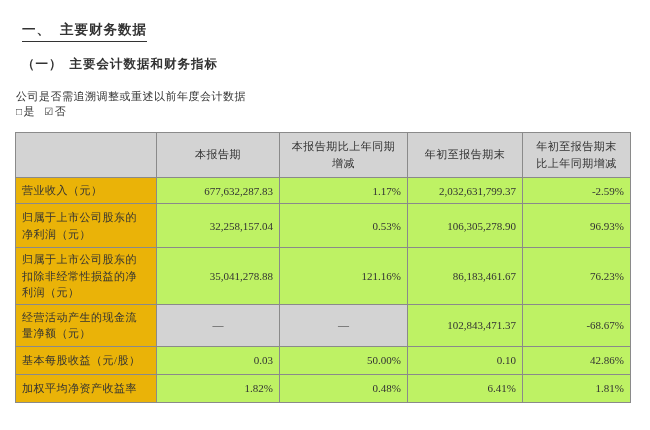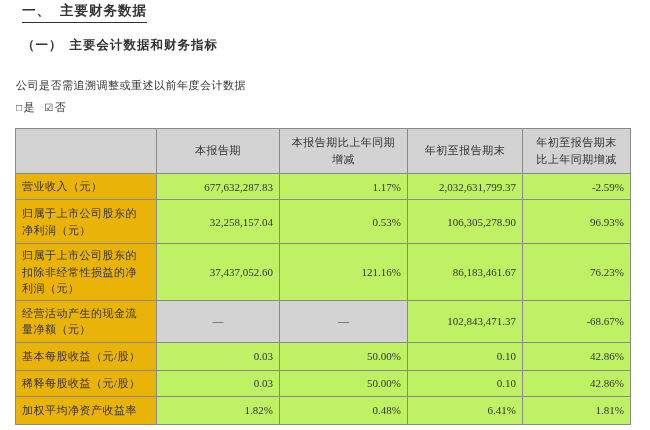--- a/index.html
+++ b/index.html
@@ -8,21 +8,21 @@
     width: 650px;
     height: 430px;
     background: #ffffff;
     overflow: hidden;
     font-family: "Liberation Serif", "DejaVu Serif", serif;
     color: #333333;
   }
   .doc { width: 650px; height: 430px; }
 
   .title {
-    margin: 2px 0 0 22px;
+    margin: 21px 0 0 22px;
     font-size: 13.5px;
     font-weight: bold;
     letter-spacing: 1px;
     display: inline-block;
   }
   .title .underlined {
     display: inline-block;
     border-bottom: 1px solid #333333;
     padding-bottom: 2px;
   }
@@ -30,26 +30,26 @@
 
   .subtitle {
     margin: 14px 0 0 22px;
     font-size: 12.5px;
     font-weight: bold;
     letter-spacing: 1px;
   }
   .subtitle .part2 { margin-left: 7px; }
 
   .note {
-    margin: 24px 0 0 16px;
+    margin: 16px 0 0 16px;
     font-size: 11px;
     letter-spacing: 0.5px;
   }
   .checkline {
-    margin: 7px 0 0 16px;
+    margin: 0 0 0 16px;
     font-size: 11px;
     letter-spacing: 0.5px;
   }
   .checkline .opt { margin-right: 6px; }
   .checkline .box { font-size: 10px; margin-right: 1px; }
 
   table.fin {
     margin: 13px 0 0 15px;
     border-collapse: collapse;
     table-layout: fixed;
@@ -148,21 +148,21 @@
       <tr class="h44">
         <td class="lab">归属于上市公司股东的净利润（元）</td>
         <td class="num">32,258,157.04</td>
         <td class="num">0.53%</td>
         <td class="num">106,305,278.90</td>
         <td class="num">96.93%</td>
       </tr>
 
       <tr class="h48">
         <td class="lab">归属于上市公司股东的扣除非经常性损益的净利润（元）</td>
-        <td class="num">37,437,052.60</td>
+        <td class="num">35,041,278.88</td>
         <td class="num">121.16%</td>
         <td class="num">86,183,461.67</td>
         <td class="num">76.23%</td>
       </tr>
 
       <tr class="h42">
         <td class="lab">经营活动产生的现金流量净额（元）</td>
         <td class="shade">—</td>
         <td class="shade">—</td>
         <td class="num">102,843,471.37</td>
@@ -170,27 +170,20 @@
       </tr>
 
       <tr class="h28">
         <td class="lab">基本每股收益（元/股）</td>
         <td class="num">0.03</td>
         <td class="num">50.00%</td>
         <td class="num">0.10</td>
         <td class="num">42.86%</td>
       </tr>
 
-      <tr class="h26">
-        <td class="lab">稀释每股收益（元/股）</td>
-        <td class="num">0.03</td>
-        <td class="num">50.00%</td>
-        <td class="num">0.10</td>
-        <td class="num">42.86%</td>
-      </tr>
 
       <tr class="h28">
         <td class="lab">加权平均净资产收益率</td>
         <td class="num">1.82%</td>
         <td class="num">0.48%</td>
         <td class="num">6.41%</td>
         <td class="num">1.81%</td>
       </tr>
     </tbody>
   </table>

